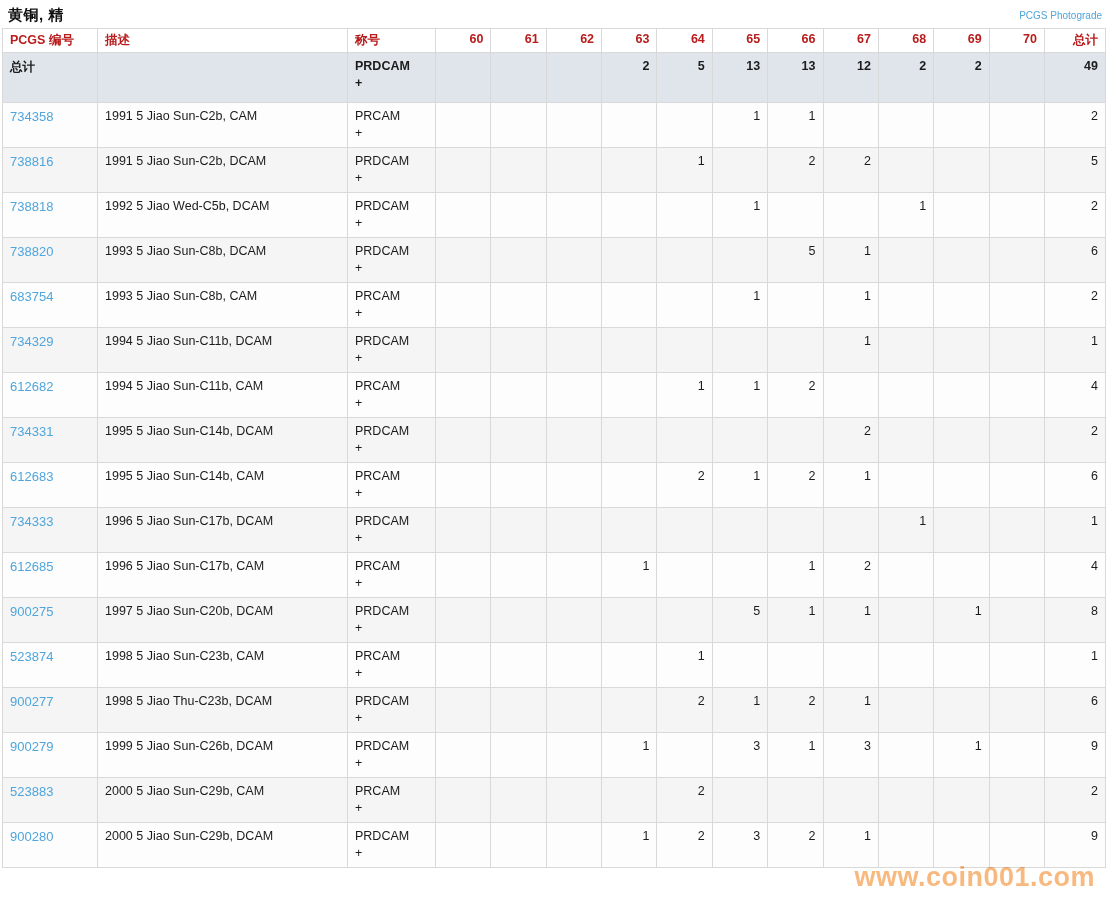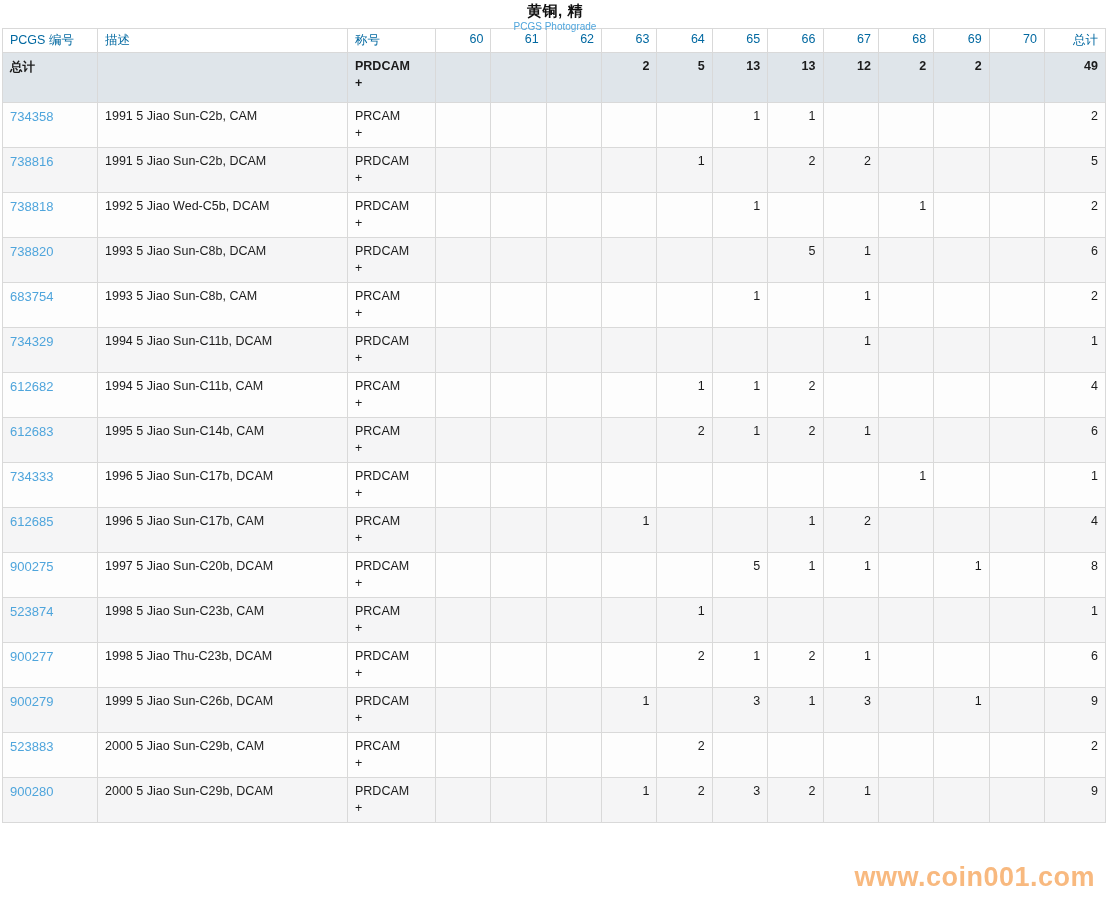--- a/index.html
+++ b/index.html
@@ -9,21 +9,20 @@
     background: #ffffff;
     font-family: "Liberation Sans", "DejaVu Sans", sans-serif;
     color: #1b1b1b;
   }
   .topbar {
     height: 28px;
     display: flex;
     align-items: center;
     justify-content: space-between;
     padding: 2px 6px 0 8px;
-    flex-direction: column;
   }
   .page-title {
     font-size: 15px;
     font-weight: bold;
     color: #111;
     letter-spacing: 0.5px;
   }
   .photograde-link {
     font-size: 10px;
     color: var(--link-blue, #4fa5dc);
@@ -38,26 +37,26 @@
     font-size: 12.5px;
   }
   .pop-table th, .pop-table td {
     border: 1px solid var(--border-c, #d9d9d9);
     vertical-align: top;
     padding: 3px 7px 3px 7px;
     overflow: hidden;
     white-space: nowrap;
   }
   .pop-table thead th {
-    font-weight: normal;
+    font-weight: bold;
     font-size: 12.5px;
     height: 22px;
     padding-top: 3px;
     background: #ffffff;
-    color: #0369a1;
+    color: #b91c1c;
     text-align: left;
   }
   .pop-table thead th.num, .pop-table td.num { text-align: right; }
   tr.totals-row td {
     background: var(--totals-bg, #dfe5ea);
     font-weight: bold;
     height: 50px;
     padding-top: 6px;
   }
   tr.data-row td { height: 45px; padding-top: 6px; }
@@ -284,20 +283,40 @@
         <td class="num">1</td>
         <td class="num">1</td>
         <td class="num">2</td>
         <td class="num"></td>
         <td class="num"></td>
         <td class="num"></td>
         <td class="num"></td>
         <td class="num">4</td>
       </tr>
       <tr class="data-row">
+        <td><a class="pcgs-link">734331</a></td>
+        <td>1995 5 Jiao Sun-C14b, DCAM</td>
+        <td>
+          <div>PRDCAM</div>
+          <div class="desig-line2">+</div>
+        </td>
+        <td class="num"></td>
+        <td class="num"></td>
+        <td class="num"></td>
+        <td class="num"></td>
+        <td class="num"></td>
+        <td class="num"></td>
+        <td class="num"></td>
+        <td class="num">2</td>
+        <td class="num"></td>
+        <td class="num"></td>
+        <td class="num"></td>
+        <td class="num">2</td>
+      </tr>
+      <tr class="data-row">
         <td><a class="pcgs-link">612683</a></td>
         <td>1995 5 Jiao Sun-C14b, CAM</td>
         <td>
           <div>PRCAM</div>
           <div class="desig-line2">+</div>
         </td>
         <td class="num"></td>
         <td class="num"></td>
         <td class="num"></td>
         <td class="num"></td>

